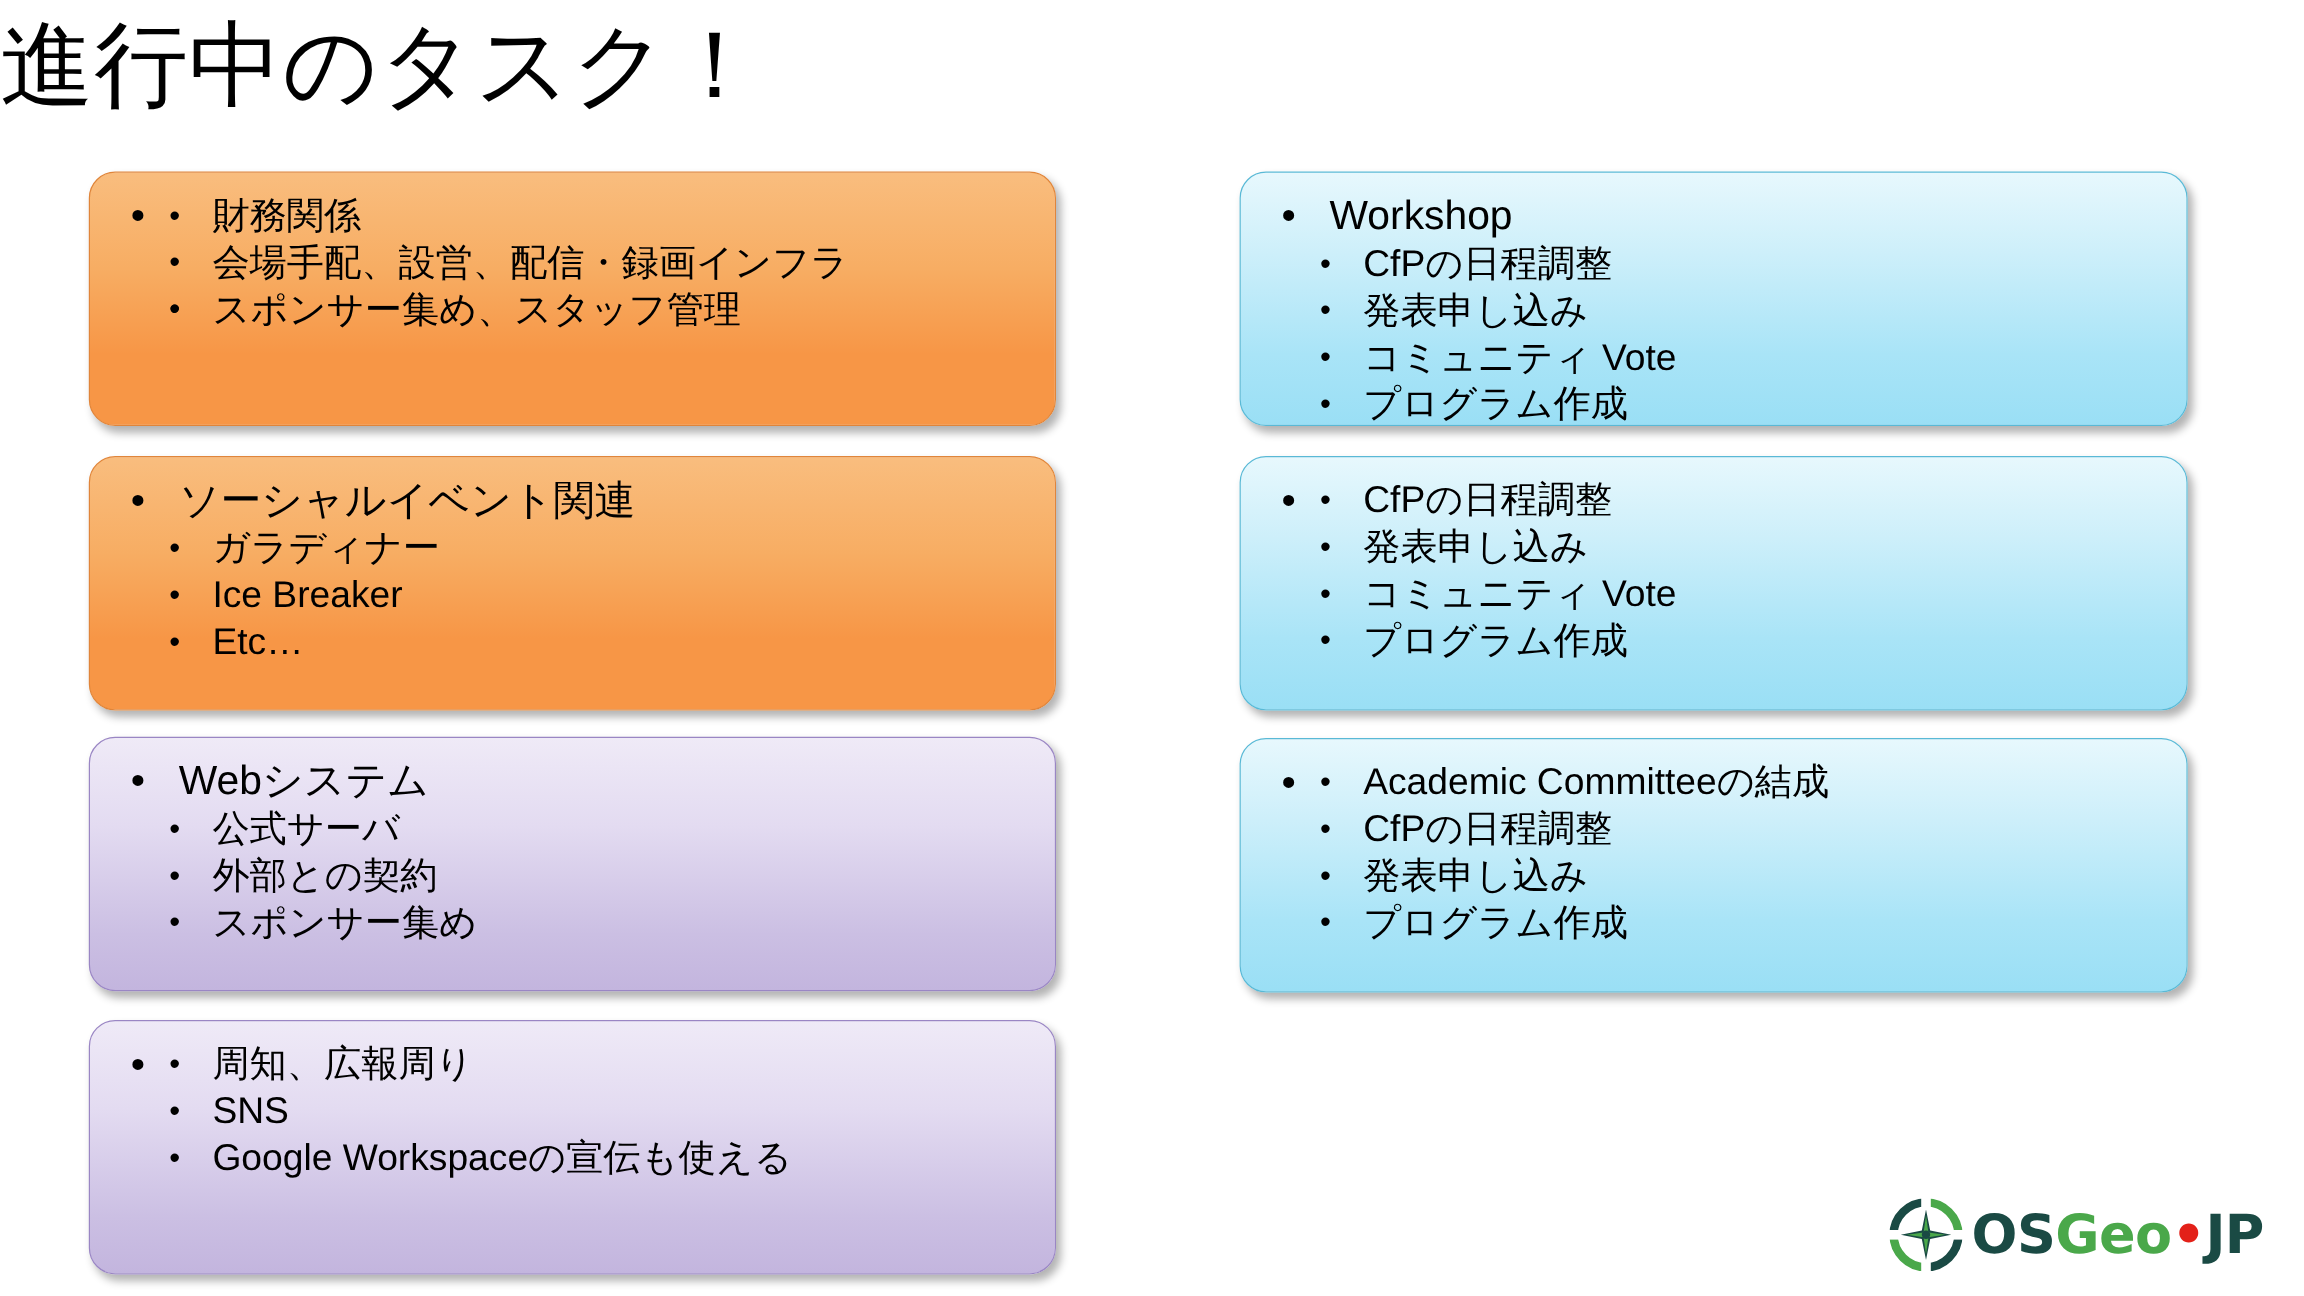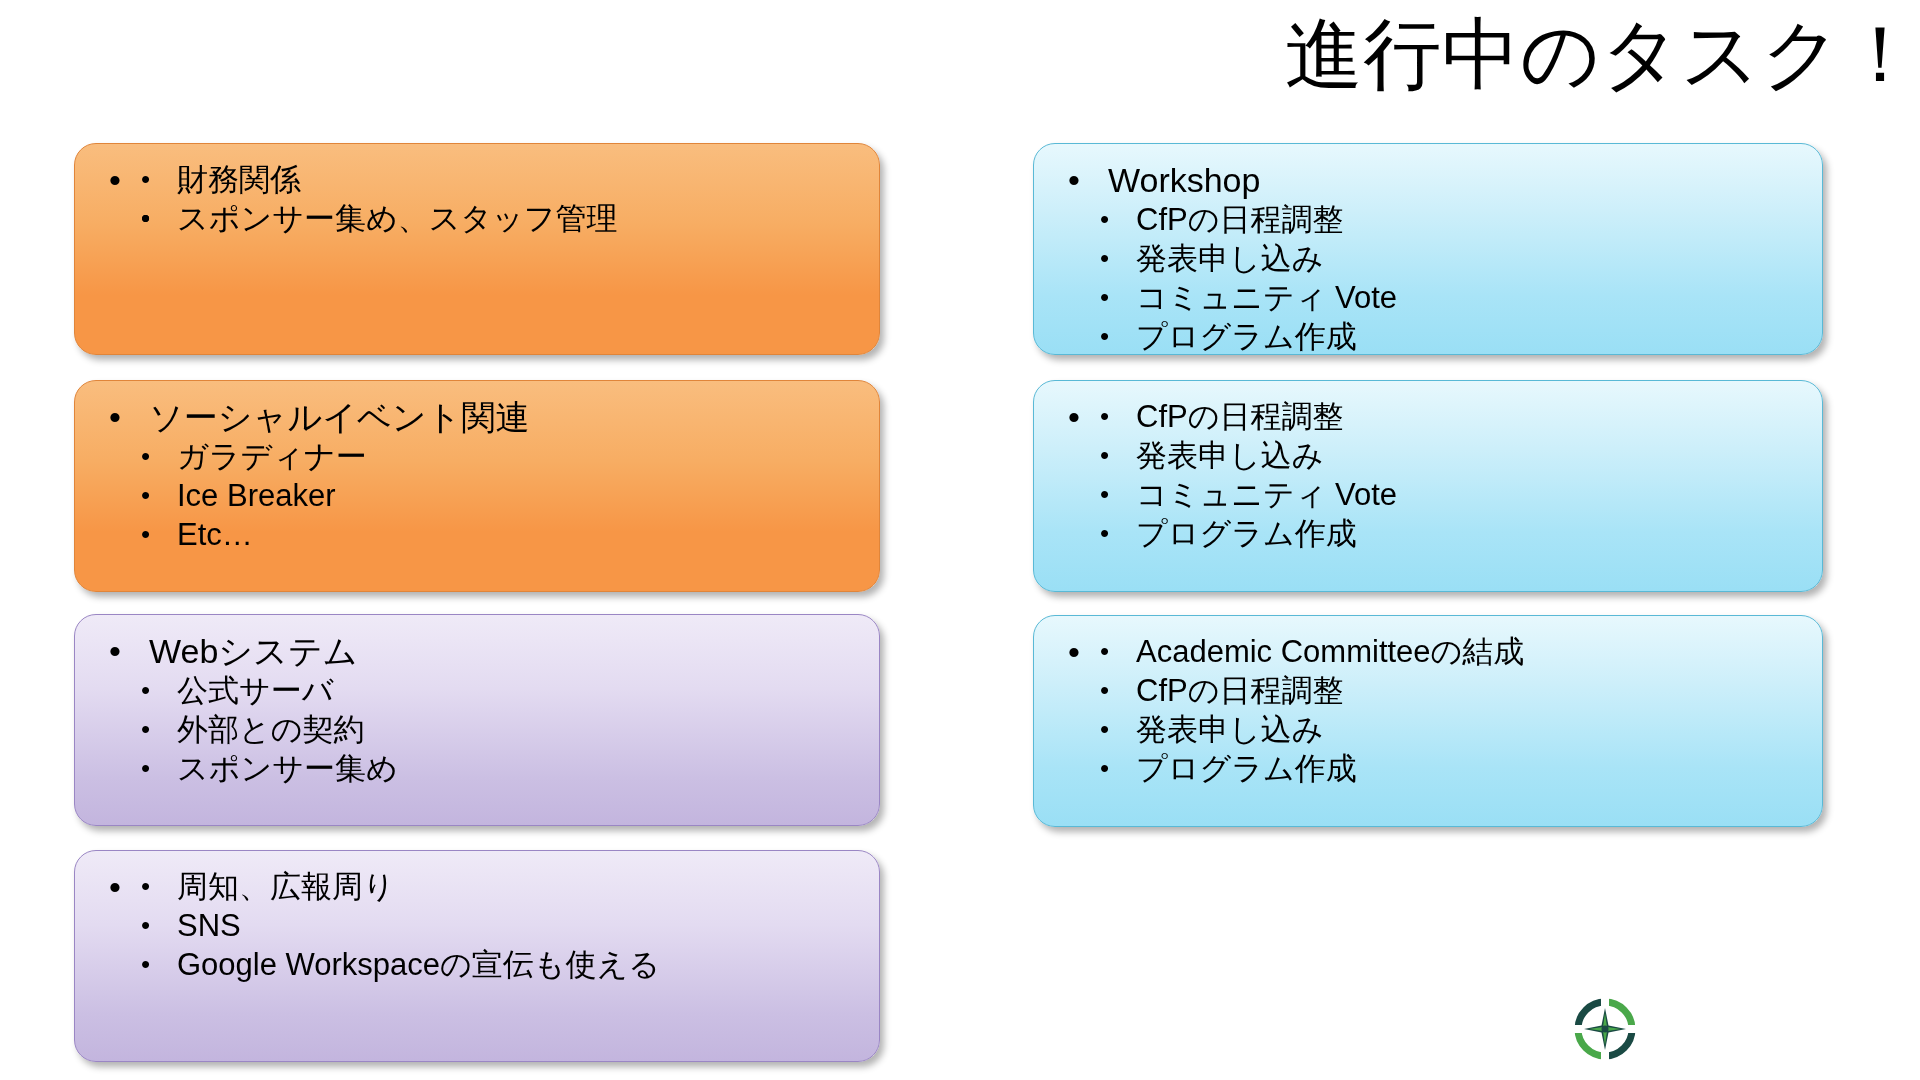--- a/index.html
+++ b/index.html
@@ -15,21 +15,21 @@
     color: #000000;
     position: relative;
   }
 
   
   #slide-title {
     position: absolute;
     left: 0;
     top: 2px;
     width: 1920px;
-    text-align: right;
+    text-align: left;
     font-size: 78px;
     line-height: 104px;
     font-weight: 400;
     letter-spacing: 0.5px;
     color: #000000;
     white-space: nowrap;
   }
 
   
   .task-box {
@@ -143,20 +143,21 @@
       <span class="bullet">•</span>
     </li>
   </ul>
   <ul class="lvl2">
     <li class="l2">
       <span class="bullet">•</span>
       <span>財務関係</span>
     </li>
     <li class="l2">
       <span class="bullet">•</span>
+      <span>会場手配、設営、配信・録画インフラ</span>
     </li>
     <li class="l2">
       <span class="bullet">•</span>
     </li>
     <li class="l2">
       <span class="bullet">•</span>
       <span>スポンサー集め、スタッフ管理</span>
     </li>
   </ul>
 </div>
@@ -320,13 +321,14 @@
       <rect x="28" y="0" width="8" height="16" fill="#ffffff"></rect>
       <rect x="48" y="28" width="16" height="8" fill="#ffffff"></rect>
       <rect x="28" y="48" width="8" height="16" fill="#ffffff"></rect>
       <rect x="0" y="28" width="16" height="8" fill="#ffffff"></rect>
 
       <path d="M32 11 L35.5 28.5 L53 32 L35.5 35.5 L32 53 L28.5 35.5 L11 32 L28.5 28.5 Z" fill="#1a4a44"></path>
       <path d="M32 16 L34 30 L48 32 L34 34 L32 48 L30 34 L16 32 L30 30 Z" fill="#4aa84a"></path>
       <circle cx="32" cy="32" r="3.5" fill="#1a4a44"></circle>
     </svg>
   </span>
+  <span class="logo-text"><span class="lt-os">OS</span><span class="lt-geo">Geo</span><span class="lt-dot">•</span><span class="lt-jp">JP</span></span>
 </div>
 
 </body></html>

